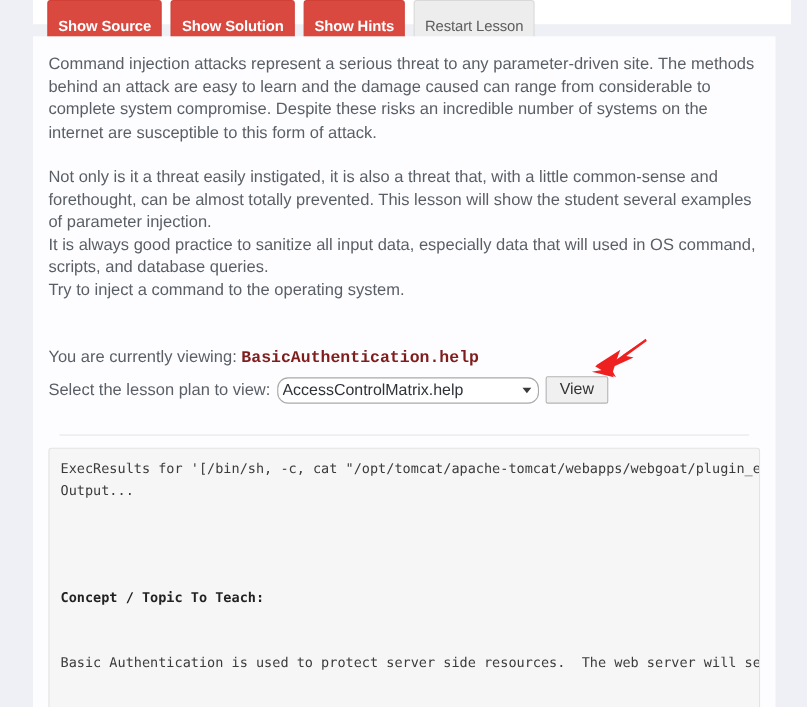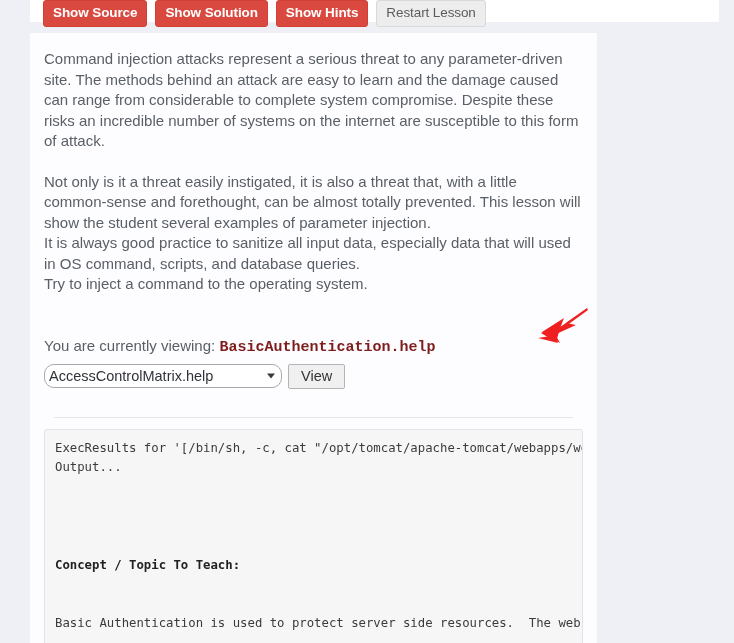--- a/index.html
+++ b/index.html
@@ -33,21 +33,21 @@
   .toolbar-row {
     display: flex;
     align-items: flex-start;
     gap: 8px;
   }
   .btn {
     font-family: "Liberation Sans", sans-serif;
     font-size: 13.5px;
     font-weight: bold;
     line-height: 1;
-    padding: 5px 9px 6px 9px;
+    padding: 16px 9px 6px 9px;
     border: 1px solid transparent;
     border-radius: 3px;
     cursor: pointer;
     white-space: nowrap;
     letter-spacing: -0.1px;
   }
   .btn-danger {
     background: #d9493f;
     border-color: #d13f35;
     color: #ffffff;
@@ -57,21 +57,21 @@
     border-color: #d9d9d9;
     color: #5c5c5c;
     font-weight: normal;
   }
 
   
   .content-panel {
     position: absolute;
     left: 30px;
     top: 33px;
-    width: 567px;
+    width: 675px;
     height: 610px;
     background: #fdfdff;
     box-sizing: border-box;
     padding: 16px 14px 0 14px;
     overflow: hidden;
   }
 
   .lesson-text {
     color: #5a5f66;
     font-size: 15px;
@@ -225,20 +225,21 @@
       <p>It is always good practice to sanitize all input data, especially data that will used in OS command, scripts, and database queries.</p>
       <p>Try to inject a command to the operating system.</p>
     </div>
 
     <div class="viewing-block">
       <div class="viewing-line">
         <span>You are currently viewing:</span>
         <span class="strong">BasicAuthentication.help</span>
       </div>
       <div class="select-row">
+        <span class="select-label">Select the lesson plan to view:</span>
         <span class="select-wrap">
           <select class="lesson-select">
             <option>AccessControlMatrix.help</option>
           </select>
           <span class="select-caret"></span>
         </span>
         <button class="view-btn">View</button>
       </div>
     </div>
 

